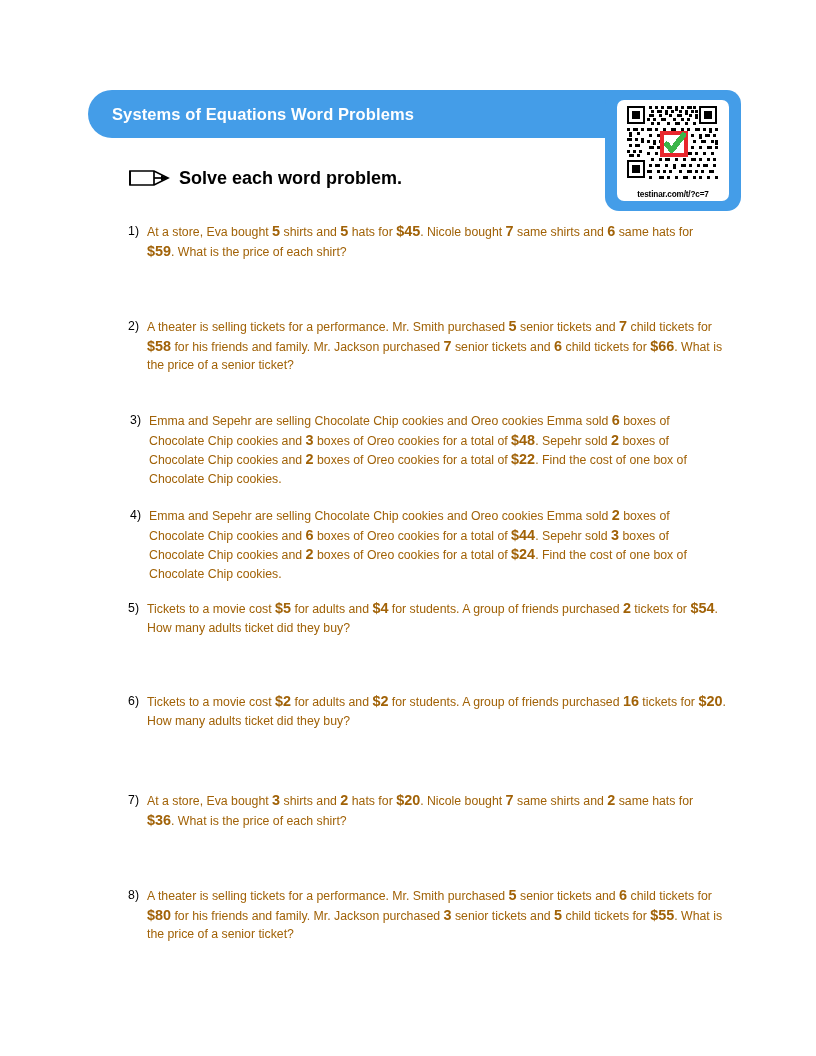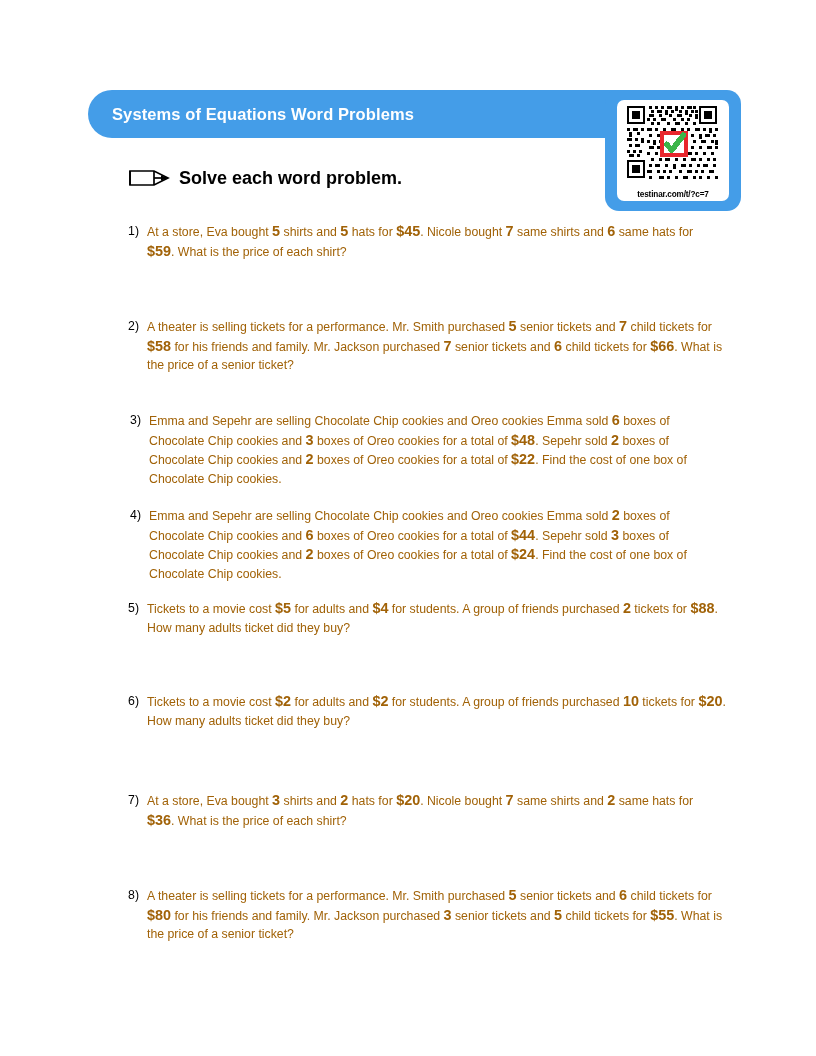--- a/index.html
+++ b/index.html
@@ -341,25 +341,25 @@
     <div class="problem" style="top: 411px; left: 113px; width: 613px;">
       <div class="problem-number">3)</div>
       <div class="problem-body" style="width: 577px;">Emma and Sepehr are selling Chocolate Chip cookies and Oreo cookies Emma sold <b>6</b> boxes of Chocolate Chip cookies and <b>3</b> boxes of Oreo cookies for a total of <b>$48</b>. Sepehr sold <b>2</b> boxes of Chocolate Chip cookies and <b>2</b> boxes of Oreo cookies for a total of <b>$22</b>. Find the cost of one box of Chocolate Chip cookies.</div>
     </div>
     <div class="problem" style="top: 506px; left: 113px; width: 613px;">
       <div class="problem-number">4)</div>
       <div class="problem-body" style="width: 577px;">Emma and Sepehr are selling Chocolate Chip cookies and Oreo cookies Emma sold <b>2</b> boxes of Chocolate Chip cookies and <b>6</b> boxes of Oreo cookies for a total of <b>$44</b>. Sepehr sold <b>3</b> boxes of Chocolate Chip cookies and <b>2</b> boxes of Oreo cookies for a total of <b>$24</b>. Find the cost of one box of Chocolate Chip cookies.</div>
     </div>
     <div class="problem" style="top: 599px; left: 111px; width: 616px;">
       <div class="problem-number">5)</div>
-      <div class="problem-body" style="width: 580px;">Tickets to a movie cost <b>$5</b> for adults and <b>$4</b> for students. A group of friends purchased <b>2</b> tickets for <b>$88</b>. How many adults ticket did they buy?</div>
+      <div class="problem-body" style="width: 580px;">Tickets to a movie cost <b>$5</b> for adults and <b>$4</b> for students. A group of friends purchased <b>2</b> tickets for <b>$54</b>. How many adults ticket did they buy?</div>
     </div>
     <div class="problem" style="top: 692px; left: 111px; width: 616px;">
       <div class="problem-number">6)</div>
-      <div class="problem-body" style="width: 580px;">Tickets to a movie cost <b>$2</b> for adults and <b>$2</b> for students. A group of friends purchased <b>10</b> tickets for <b>$20</b>. How many adults ticket did they buy?</div>
+      <div class="problem-body" style="width: 580px;">Tickets to a movie cost <b>$2</b> for adults and <b>$2</b> for students. A group of friends purchased <b>16</b> tickets for <b>$20</b>. How many adults ticket did they buy?</div>
     </div>
     <div class="problem" style="top: 791px; left: 111px; width: 613px;">
       <div class="problem-number">7)</div>
       <div class="problem-body" style="width: 577px;">At a store, Eva bought <b>3</b> shirts and <b>2</b> hats for <b>$20</b>. Nicole bought <b>7</b> same shirts and <b>2</b> same hats for <b>$36</b>. What is the price of each shirt?</div>
     </div>
     <div class="problem" style="top: 886px; left: 111px; width: 616px;">
       <div class="problem-number">8)</div>
       <div class="problem-body" style="width: 580px;">A theater is selling tickets for a performance. Mr. Smith purchased <b>5</b> senior tickets and <b>6</b> child tickets for <b>$80</b> for his friends and family. Mr. Jackson purchased <b>3</b> senior tickets and <b>5</b> child tickets for <b>$55</b>. What is the price of a senior ticket?</div>
     </div>
   </div>

